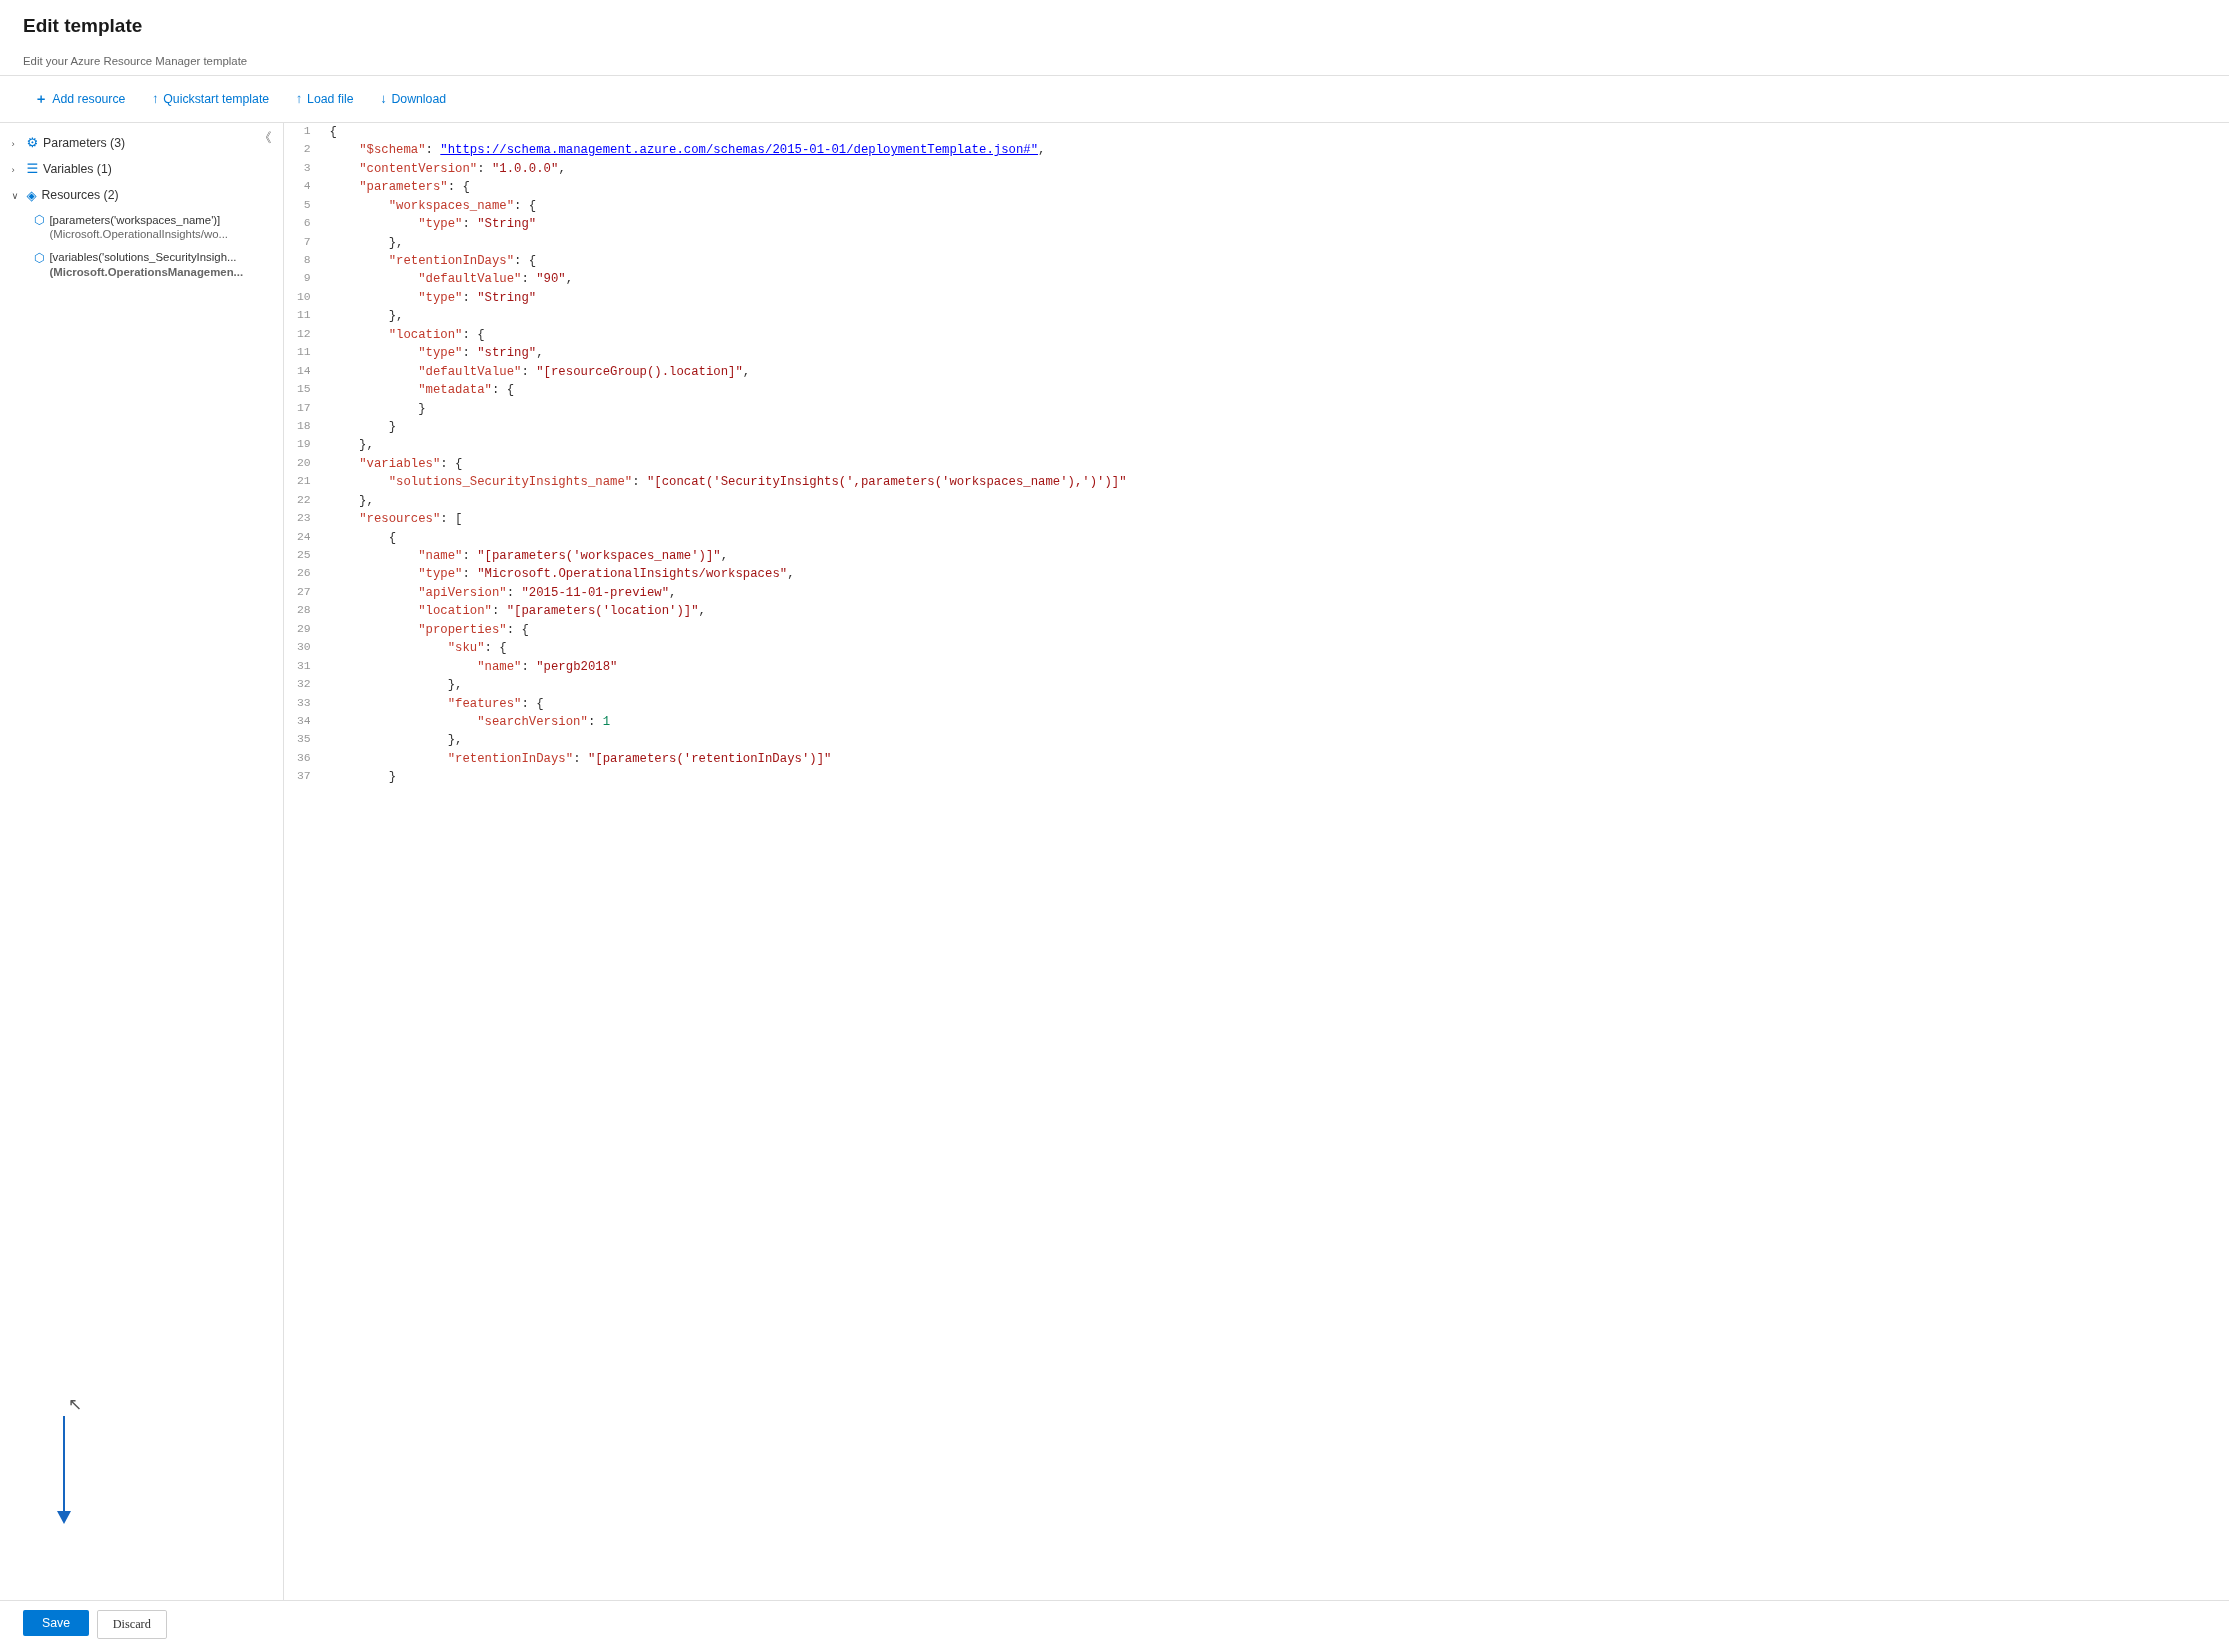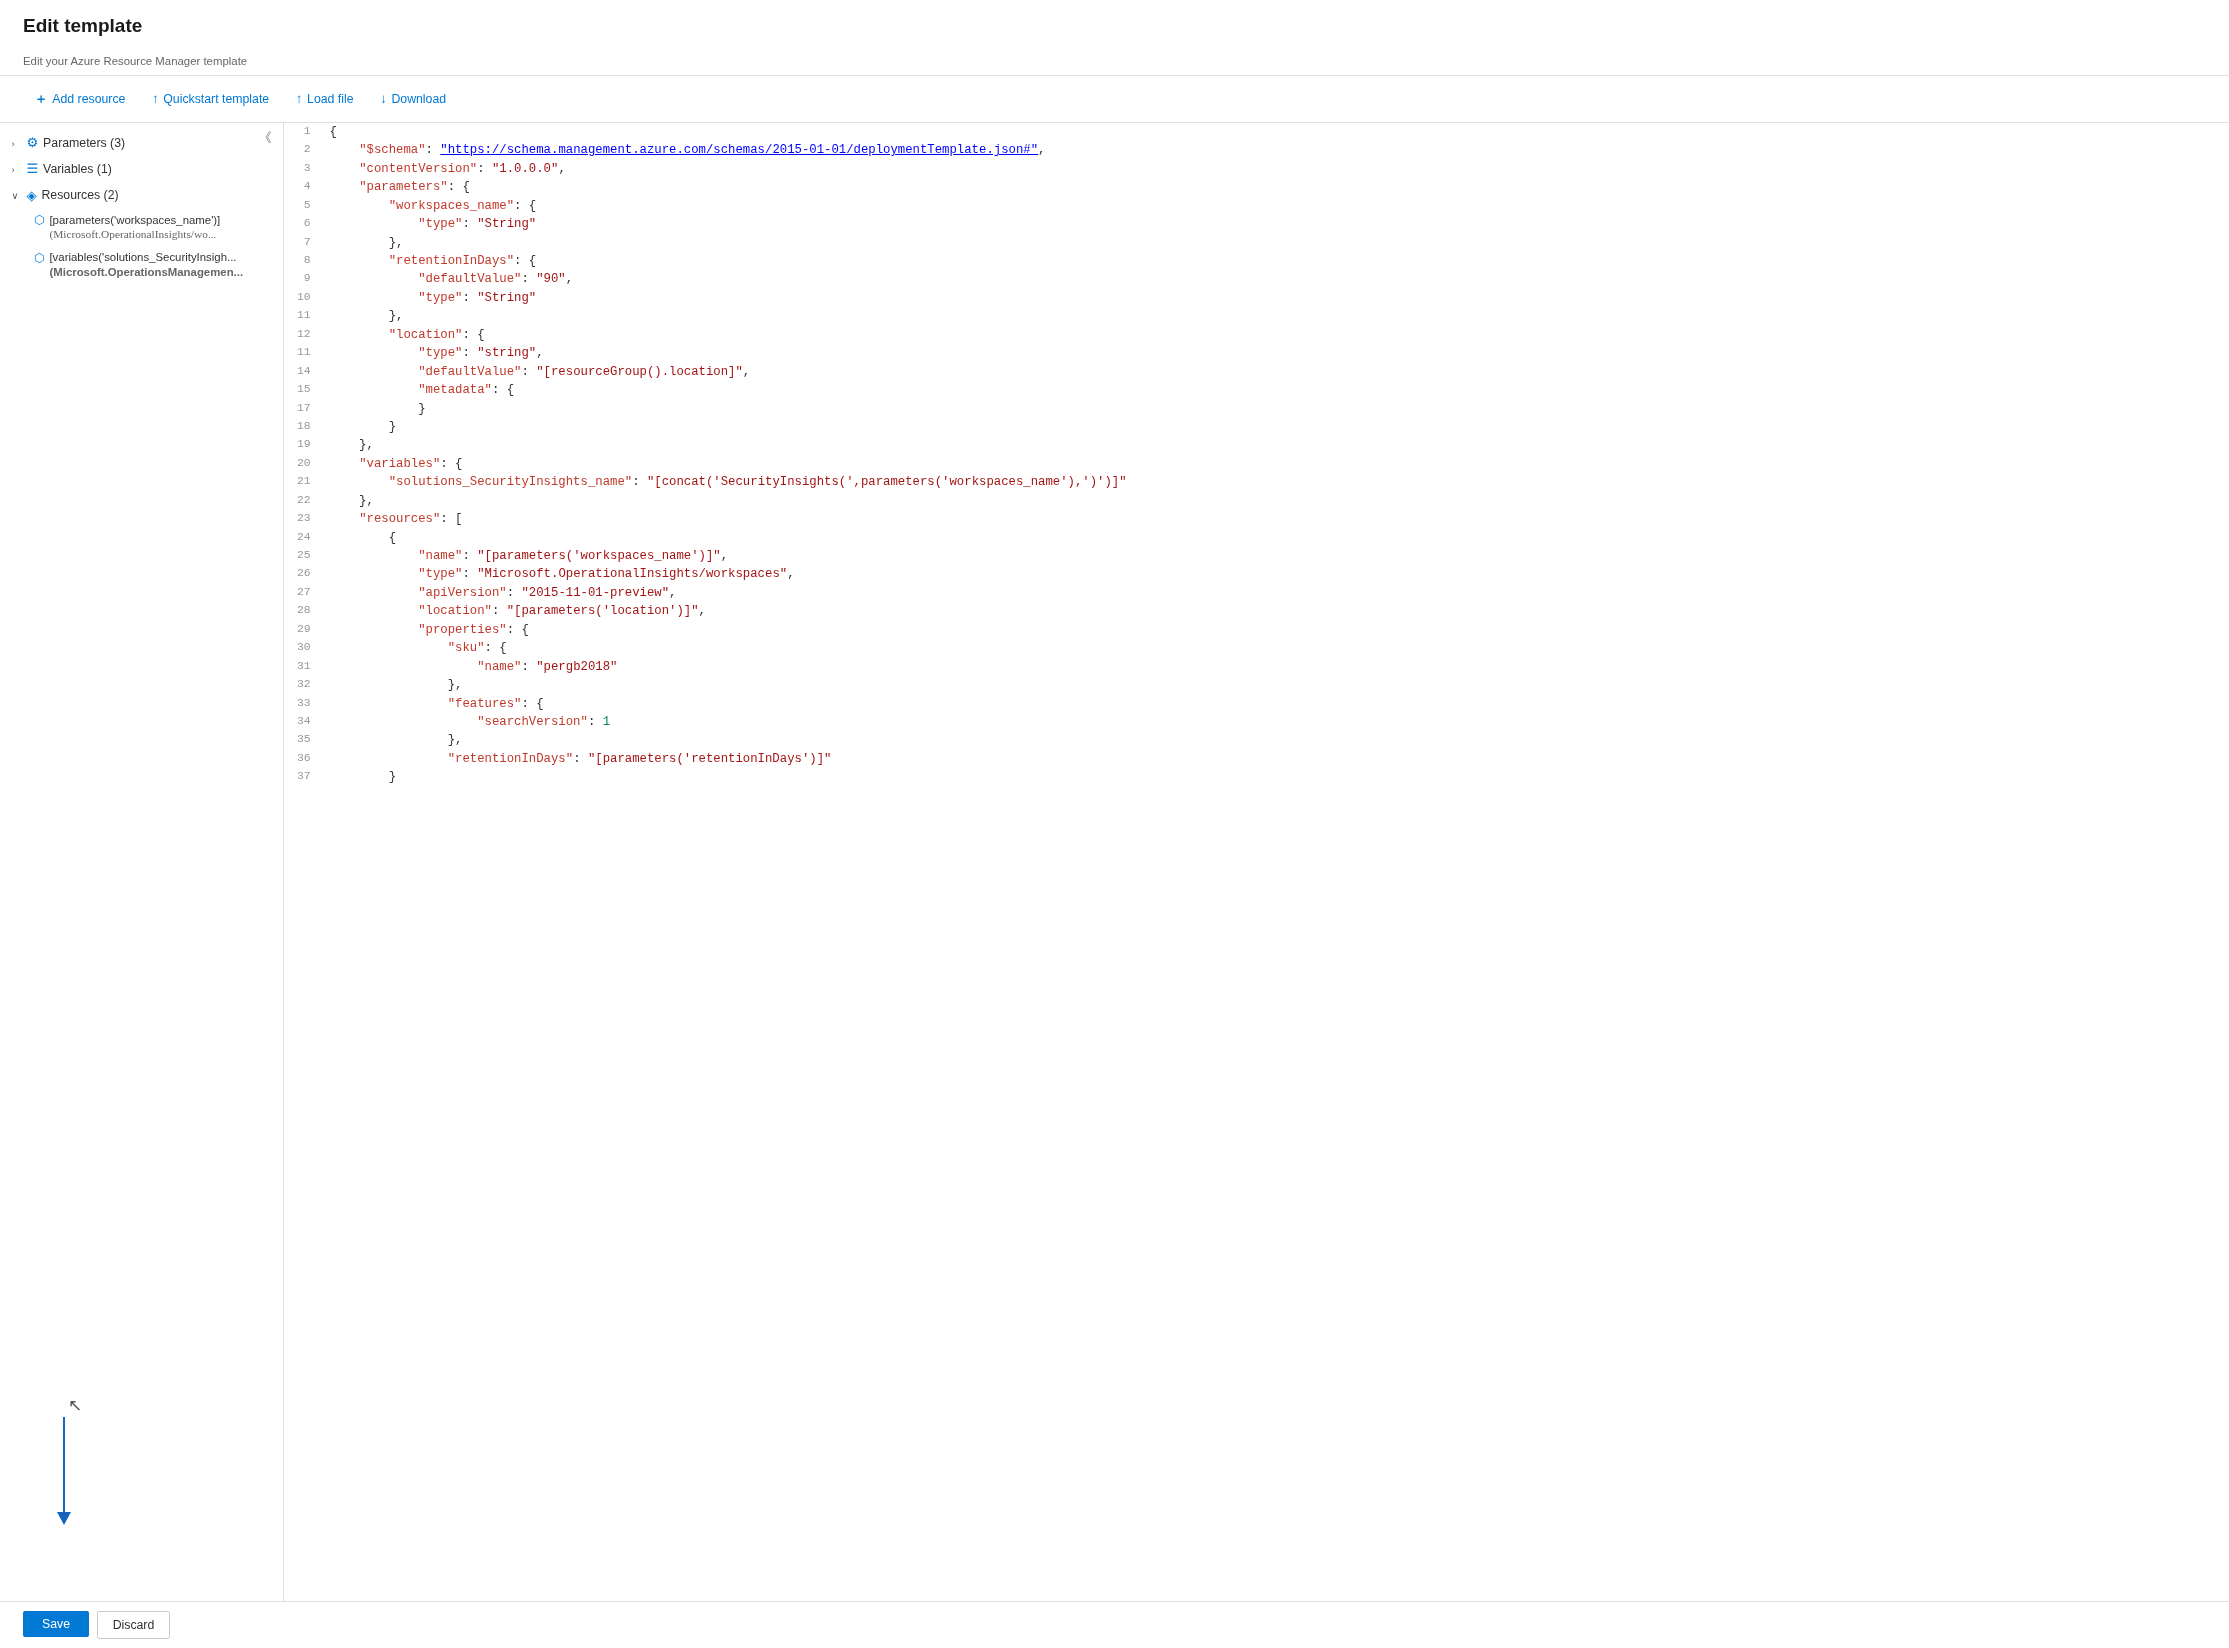--- a/index.html
+++ b/index.html
@@ -169,21 +169,21 @@
       font-family: inherit;
     }
     .btn-discard {
       background: #fff;
       color: #333;
       border: 0.9px solid #ccc;
       padding: 5.7px 15px;
       border-radius: 1.9px;
       cursor: pointer;
       font-size: 12.3px;
-      font-family: Liberation Sans, sans-serif;
+      font-family: Liberation Serif, serif;
     }
 
     
     .arrow-indicator {
       position: absolute;
       left: 57px;
       bottom: 76px;
       display: flex;
       flex-direction: column;
       align-items: center;
@@ -255,21 +255,21 @@
     <div class="tree-item">
       <span class="tree-chevron">∨</span>
       <span class="tree-icon tree-icon-cube">◈</span>
       <span>Resources (2)</span>
     </div>
 
     <div class="tree-sub-item">
       <span class="tree-sub-icon">⬡</span>
       <div>
         <div>[parameters('workspaces_name')]</div>
-        <div style="color:#666;font-family:Liberation Serif, serif;">(Microsoft.OperationalInsights/wo...</div>
+        <div style="color:#666;">(Microsoft.OperationalInsights/wo...</div>
       </div>
     </div>
 
     <div class="tree-sub-item">
       <span class="tree-sub-icon">⬡</span>
       <div>
         <div>[variables('solutions_SecurityInsigh...</div>
         <div style="color:#666;font-weight:bold;">(Microsoft.OperationsManagemen...</div>
       </div>
     </div>

